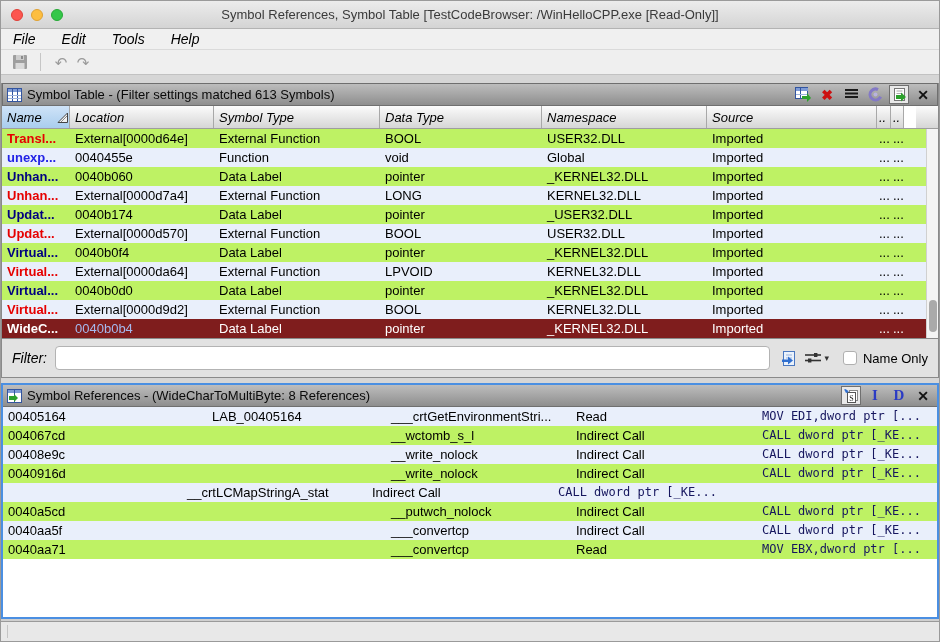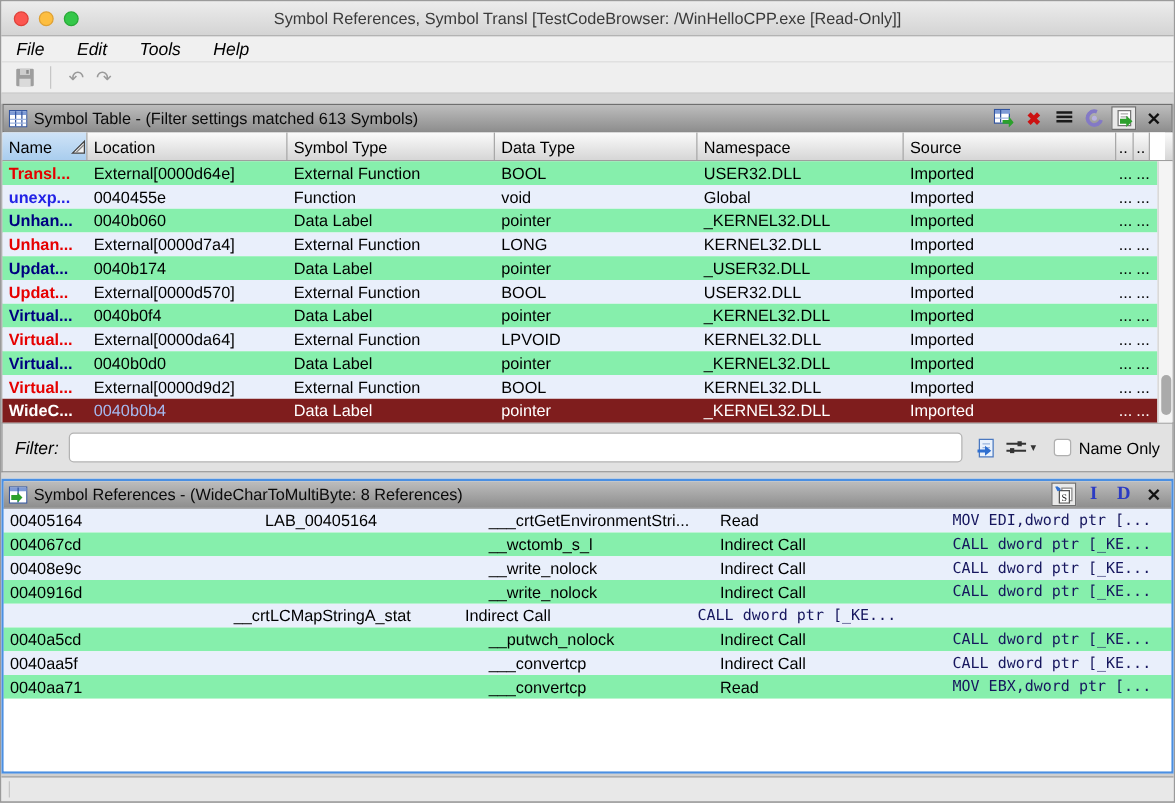--- a/index.html
+++ b/index.html
@@ -37,39 +37,39 @@
   .panel-title { font-size:13px; color:#0a0a0a; margin-left:5px; flex:1; white-space:nowrap; overflow:hidden; }
   .hdr-icons { display:flex; align-items:center; gap:4px; }
   .iconbtn { width:20px; height:19px; display:flex; align-items:center; justify-content:center; border:1px solid transparent; }
   .iconbtn.toggled { background:#e9e9e9; border:1px solid #707070; }
   .x-glyph { font-size:14px; font-weight:bold; color:#111; line-height:1; }
   .redx-glyph { font-size:14px; font-weight:bold; color:#cc1111; line-height:1; }
   .letter-ref { font-family:"Liberation Serif", serif; font-weight:bold; font-size:15px; color:#2b3bc4; line-height:1; }
 
   
   .colheader { display:flex; height:23px; background:linear-gradient(#fbfbfb,#d6d6d6);
-               border-bottom:1px solid #9e9e9e; }
+               border-bottom:1px solid #9e9e9e;font-style:italic; }
   .th { font-size:13px; color:#000; line-height:21px; padding-left:5px; border-right:1px solid #a8a8a8;
         white-space:nowrap; overflow:hidden; display:flex; align-items:center; justify-content:space-between; }
   .th.sorted { background:linear-gradient(#cfe3f7,#a9cdee); }
-  .tr { display:flex; height:19px; background:#86efac; }
+  .tr { display:flex; height:19px; background:#bef264; }
   .td { font-size:13px; color:#000; line-height:19px; padding-left:5px; white-space:nowrap; overflow:hidden; }
   .st-body .tr:nth-child(even) { background:#e9effb; }
   .sr-body .tr:nth-child(odd)  { background:#e9effb; }
   .tr.selected, .st-body .tr.selected { background:#7f1d1d; }
   .tr.selected .td { color:#fff; }
   .tr.selected .td.c-loc { color:#a6b9ee; }
   .td.c-name { font-weight:bold; }
   .name-red  { color:#e60000; }
   .name-blue { color:#2222e6; }
   .name-navy { color:#000080; }
   .tr.selected .td.c-name { color:#fff; }
 
   
-  .st .c-name{width:68px}.st .c-loc{width:160px}.st .c-stype{width:166px}.st .c-dtype{width:162px}
+  .st .c-name{width:68px}.st .c-loc{width:144px}.st .c-stype{width:166px}.st .c-dtype{width:162px}
   .st .c-ns{width:165px}.st .c-src{width:170px}.st .c-d1{width:14px;padding-left:2px}.st .c-d2{width:13px;padding-left:2px}
   .st .c-sbcorner{width:12px;border-right:none;background:#fff}
 
   
   .sr .c-floc{width:204px}.sr .c-label{width:179px}.sr .c-sub{width:185px}.sr .c-acc{width:186px}
   .sr .c-prev{flex:1; font-family:"DejaVu Sans Mono", monospace; font-size:12px; color:#16165e;}
 
   .st-panel { border-left:1px solid #8a8a8a; border-right:1px solid #8a8a8a; border-bottom:1px solid #8a8a8a;
               background:#fff; }
   .st-rows-wrap { display:flex; }
@@ -101,21 +101,21 @@
   .statusbar .notch { position:absolute; left:6px; top:3px; bottom:3px; width:1px; background:#c4c4c4; }
 
   svg { display:block; }
 </style>
 </head>
 <body>
 
 <div class="window">
 
   <div class="titlebar">
-    <div class="title-text">Symbol References, Symbol Transl [TestCodeBrowser: /WinHelloCPP.exe [Read-Only]]</div>
+    <div class="title-text">Symbol References, Symbol Table [TestCodeBrowser: /WinHelloCPP.exe [Read-Only]]</div>
     <div class="lights">
       <div class="light red"></div>
       <div class="light yellow"></div>
       <div class="light green"></div>
     </div>
   </div>
 
   <div class="menubar">
     <span class="menu-item">File</span>
     <span class="menu-item">Edit</span>

